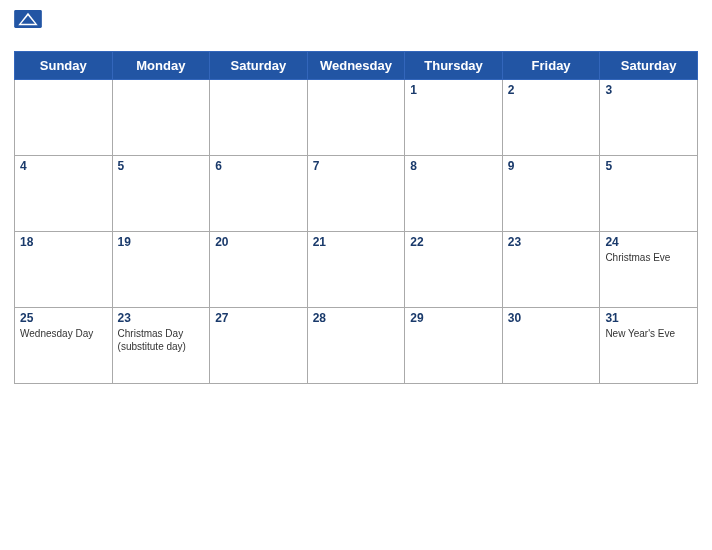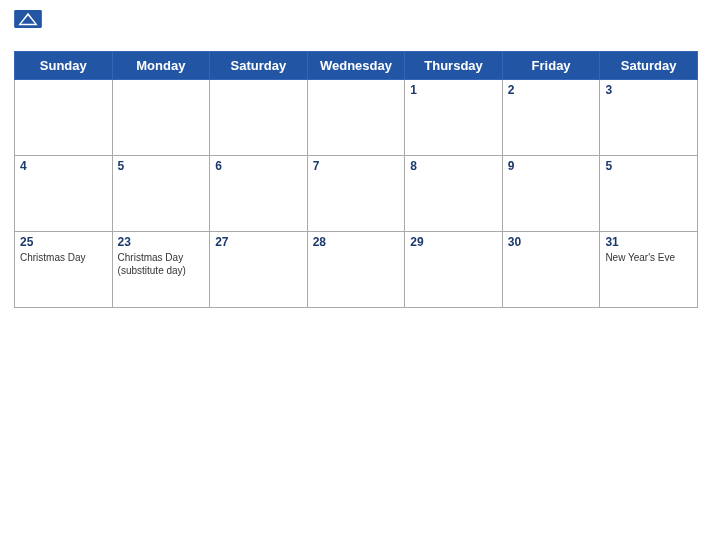--- a/index.html
+++ b/index.html
@@ -160,22 +160,46 @@
           </td>
           <td>
             <span class="day-number">9</span>
           </td>
           <td>
             <span class="day-number">5</span>
           </td>
         </tr>
         <tr>
           <td>
+            <span class="day-number">18</span>
+          </td>
+          <td>
+            <span class="day-number">19</span>
+          </td>
+          <td>
+            <span class="day-number">20</span>
+          </td>
+          <td>
+            <span class="day-number">21</span>
+          </td>
+          <td>
+            <span class="day-number">22</span>
+          </td>
+          <td>
+            <span class="day-number">23</span>
+          </td>
+          <td>
+            <span class="day-number">24</span>
+            <span class="event-label">Christmas Eve</span>
+          </td>
+        </tr>
+        <tr>
+          <td>
             <span class="day-number">25</span>
-            <span class="event-label">Christmas Day</span>
+            <span class="event-label">Wednesday Day</span>
           </td>
           <td>
             <span class="day-number">23</span>
             <span class="event-label">Christmas Day
 (substitute day)</span>
           </td>
           <td>
             <span class="day-number">27</span>
           </td>
           <td>

